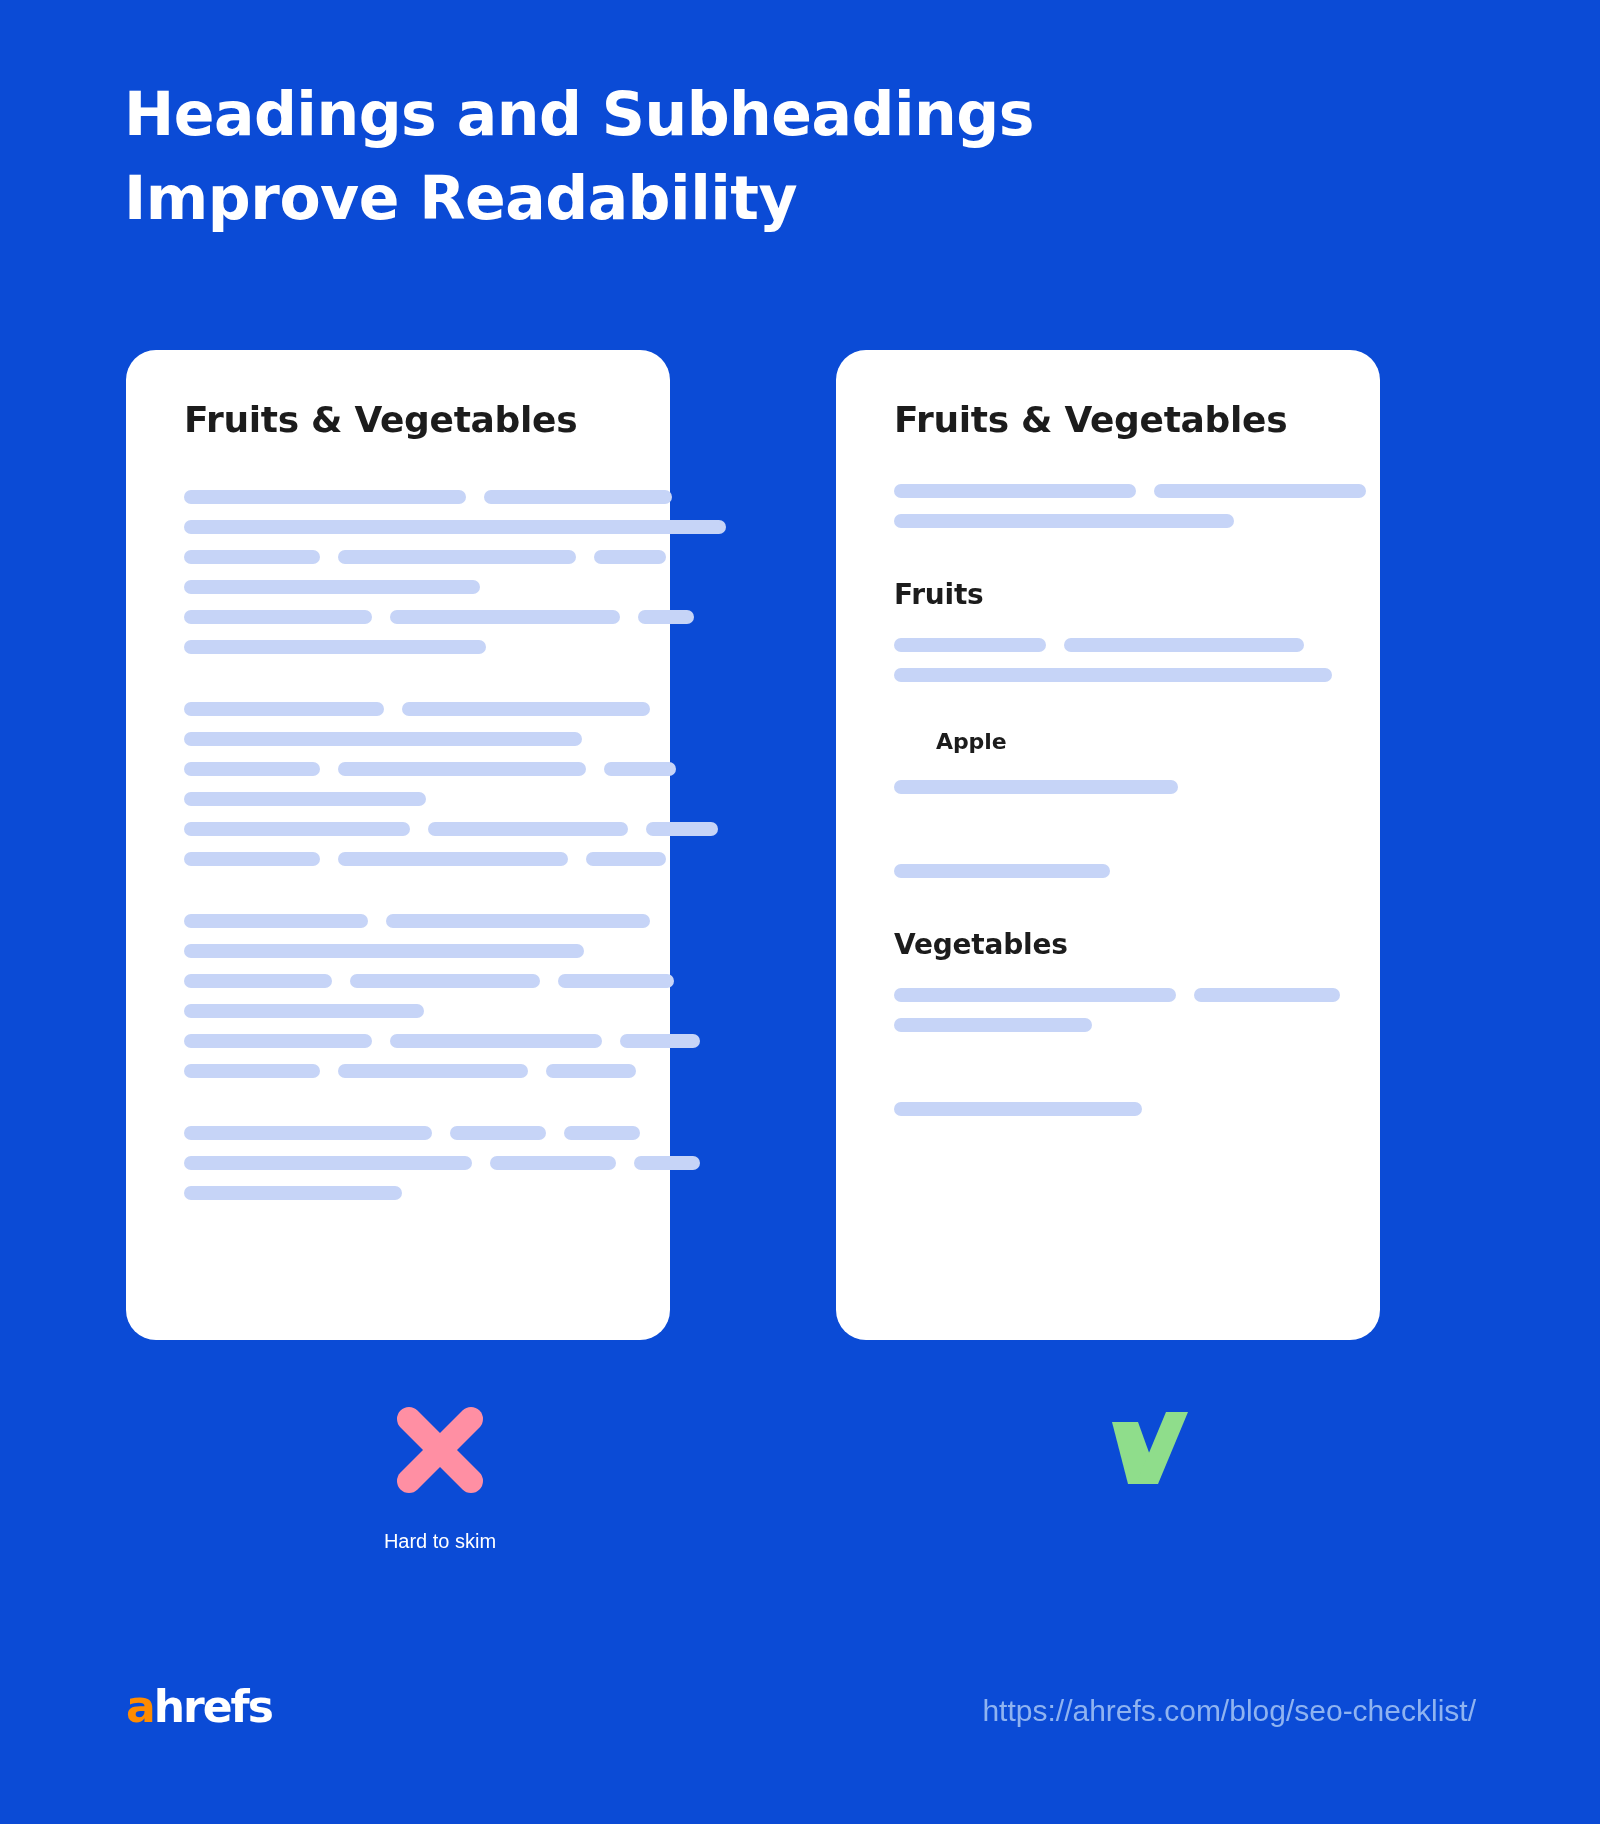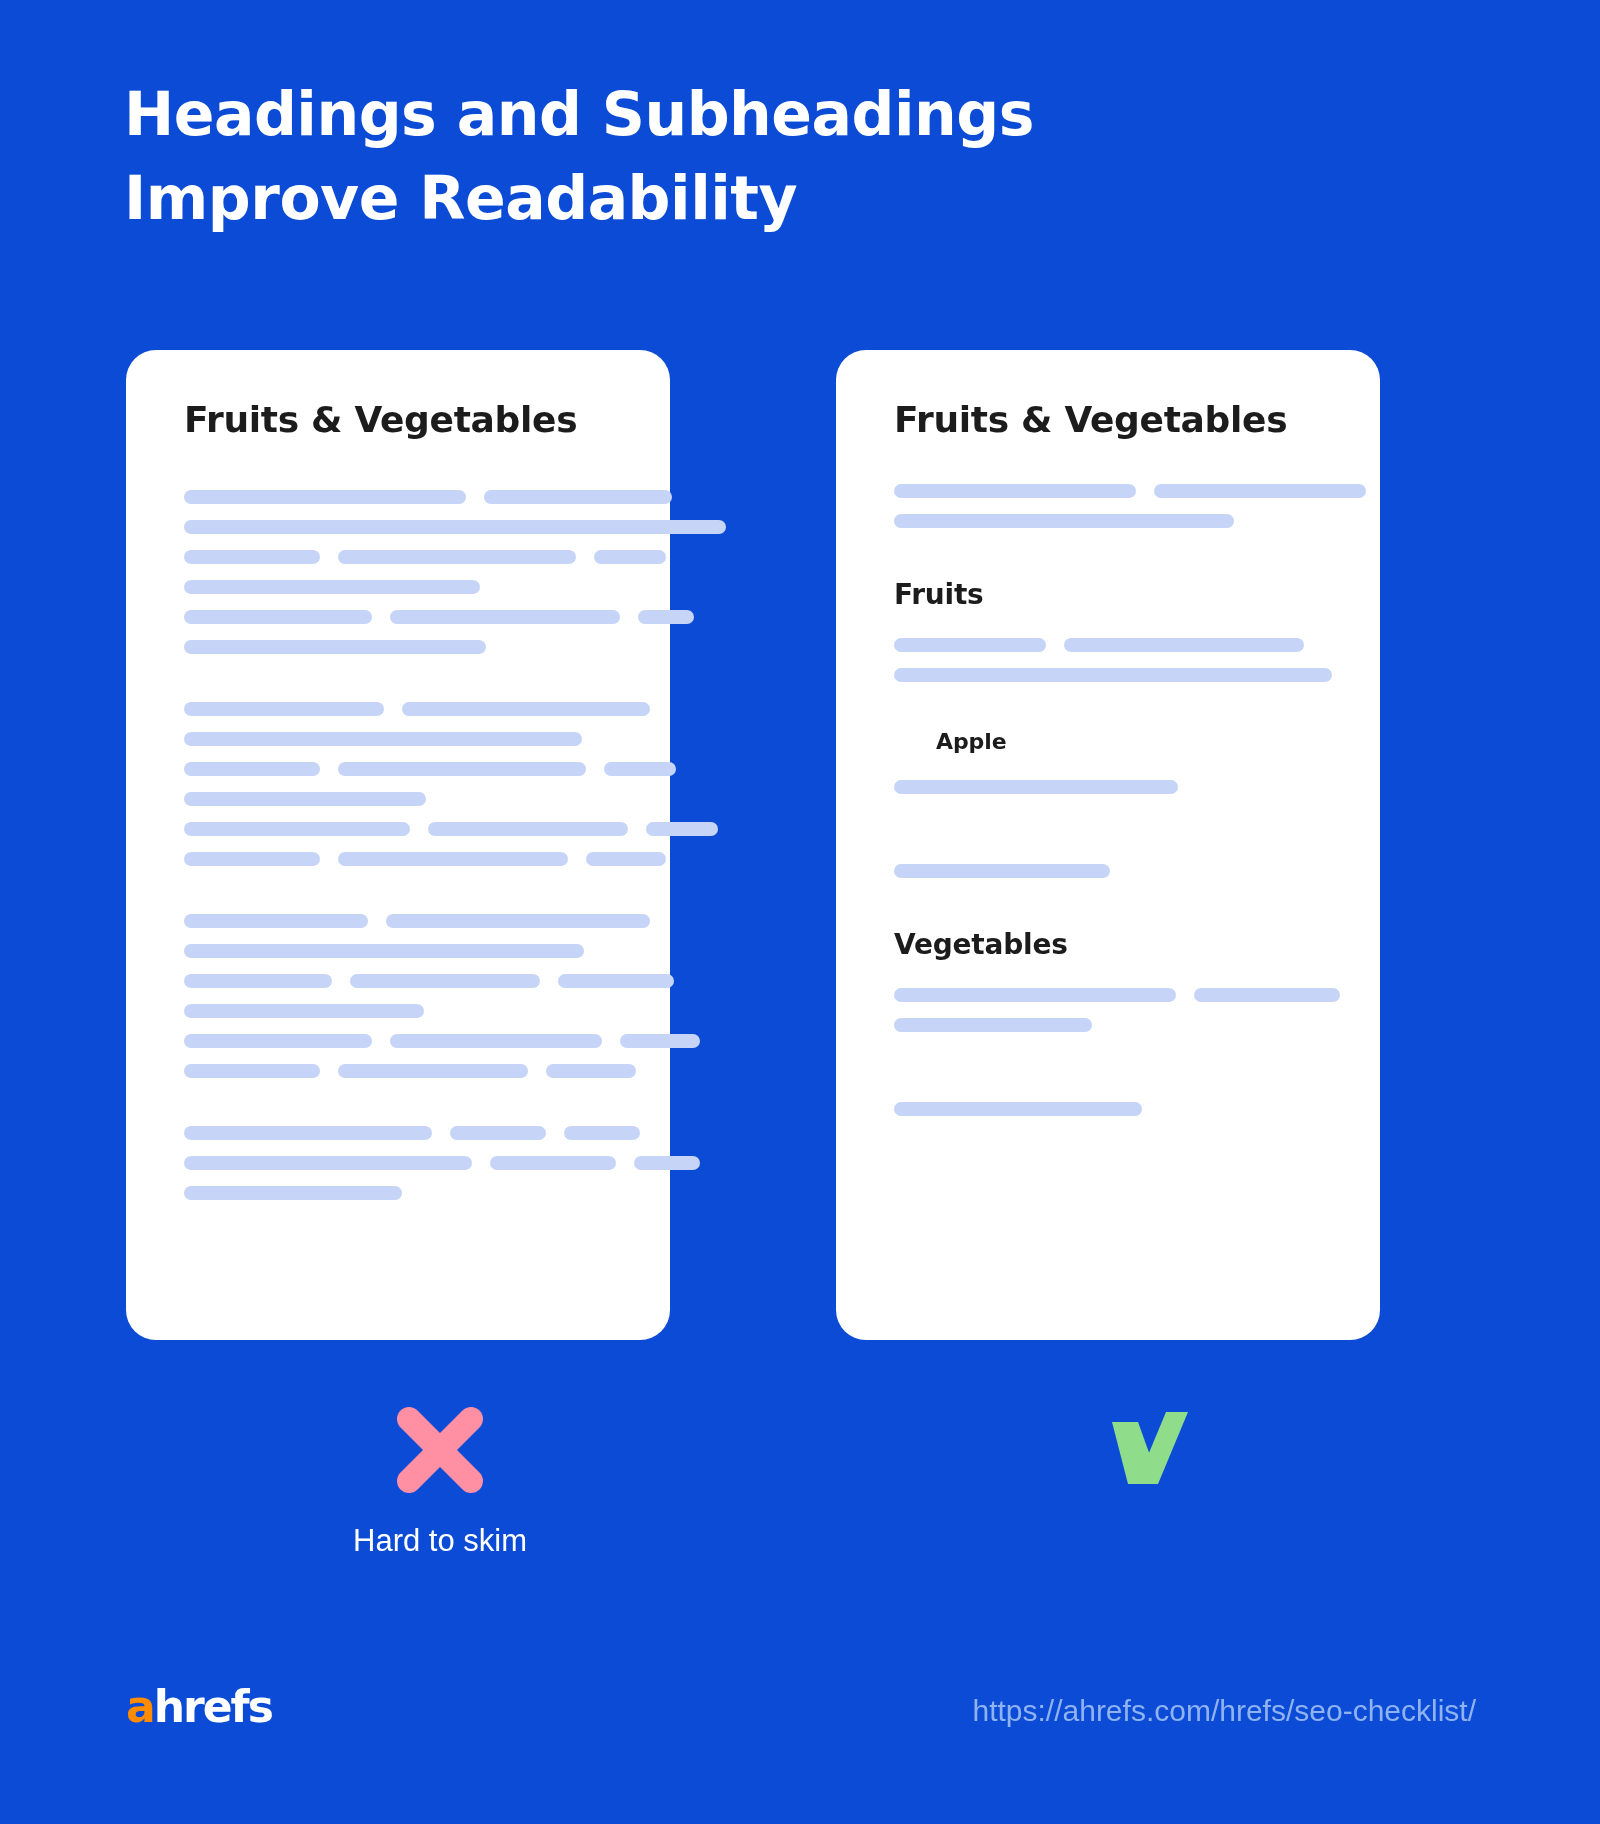--- a/index.html
+++ b/index.html
@@ -112,21 +112,21 @@
     height: 100px;
     display: flex;
     align-items: center;
     justify-content: center;
   }
   .verdict-label {
     margin-top: 22px;
     color: #FFFFFF;
     font-family: "Liberation Sans", sans-serif;
     font-weight: 400;
-    font-size: 31px;
+    font-size: 20px;
     line-height: 38px;
   }
 
   
   .logo {
     position: absolute;
     left: 126px;
     top: 1672px;
     font-family: "DejaVu Sans", sans-serif;
     font-weight: 700;
@@ -342,13 +342,13 @@
       <polygon fill="#8FDD8B" points="6,16 32,16 50,66 50,66 40,78 22,78"></polygon>
       <polygon fill="#8FDD8B" points="60,6 82,6 52,78 30,78"></polygon>
     </svg>
   </div>
 </div>
 
 <div class="logo">
   <span class="logo-a">a</span><span>hrefs</span>
 </div>
 
-<a class="footer-url">https://ahrefs.com/hrefs/seo-checklist/</a>
+<a class="footer-url">https://ahrefs.com/blog/seo-checklist/</a>
 
 </body></html>

